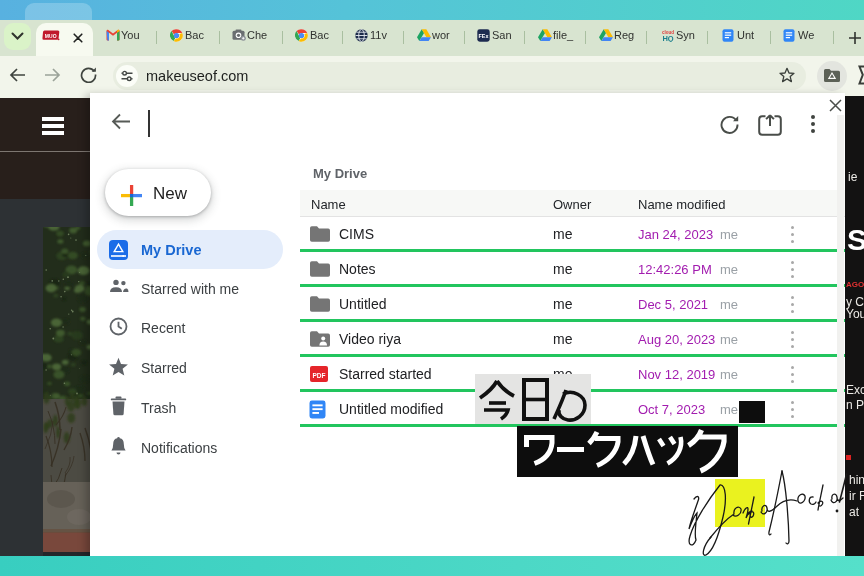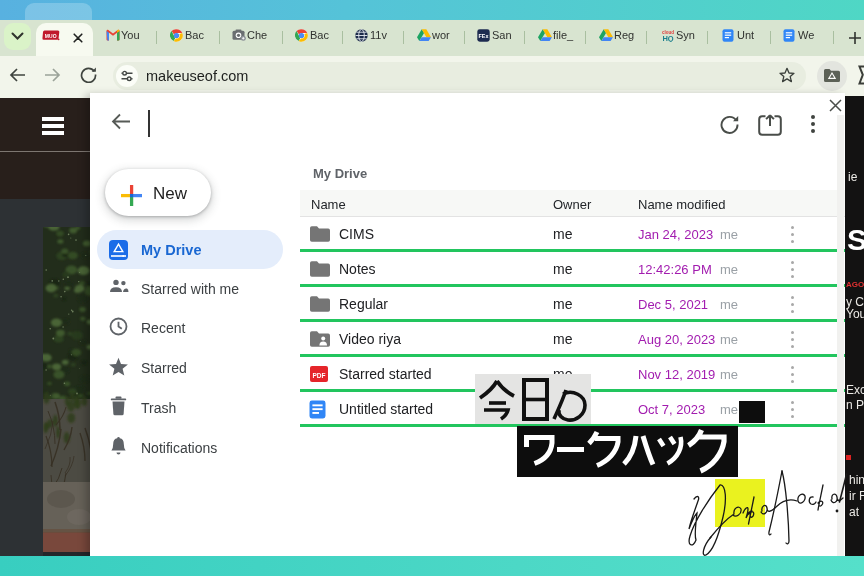--- a/index.html
+++ b/index.html
@@ -488,21 +488,21 @@
         <div class="rkebab">
           <i style="top:0"></i>
           <i style="top:7px"></i>
           <i style="top:14px"></i>
         </div>
       </div>
     <div class="trow" style="top:194px">
         <svg class="ficon" width="22" height="18" viewBox="0 0 22 18">
           <path d="M1 3 Q1 1.2 2.8 1.2 H8 L10 3.6 H19.2 Q21 3.6 21 5.4 V15 Q21 16.8 19.2 16.8 H2.8 Q1 16.8 1 15 Z" fill="#757575"></path>
         </svg>
-        <div class="fname">Regular</div>
+        <div class="fname">Untitled</div>
         <div class="fowner">me</div>
         <div class="fdate">Dec 5, 2021</div>
         <div class="fme">me</div>
         <div class="rkebab">
           <i style="top:0"></i>
           <i style="top:7px"></i>
           <i style="top:14px"></i>
         </div>
       </div>
     <div class="trow" style="top:229px">
@@ -536,21 +536,21 @@
           <i style="top:14px"></i>
         </div>
       </div>
     <div class="trow" style="top:299px">
         <svg class="ficon" width="17" height="19" viewBox="0 0 17 19">
           <rect x="0.5" y="0.5" width="16" height="18" rx="2.4" fill="#3086f6"></rect>
           <rect x="3.4" y="4.4" width="10.2" height="1.9" fill="#fff"></rect>
           <rect x="3.4" y="8.2" width="10.2" height="1.9" fill="#fff"></rect>
           <rect x="3.4" y="12" width="6.6" height="1.9" fill="#fff"></rect>
         </svg>
-        <div class="fname">Untitled started</div>
+        <div class="fname">Untitled modified</div>
         <div class="fowner">me</div>
         <div class="fdate">Oct 7, 2023</div>
         <div class="fme">me</div>
         <div class="rkebab">
           <i style="top:0"></i>
           <i style="top:7px"></i>
           <i style="top:14px"></i>
         </div>
       </div>
   <div class="abs" style="left:747px;top:22px;width:7px;height:441px;background:#f1f1ef"></div>

